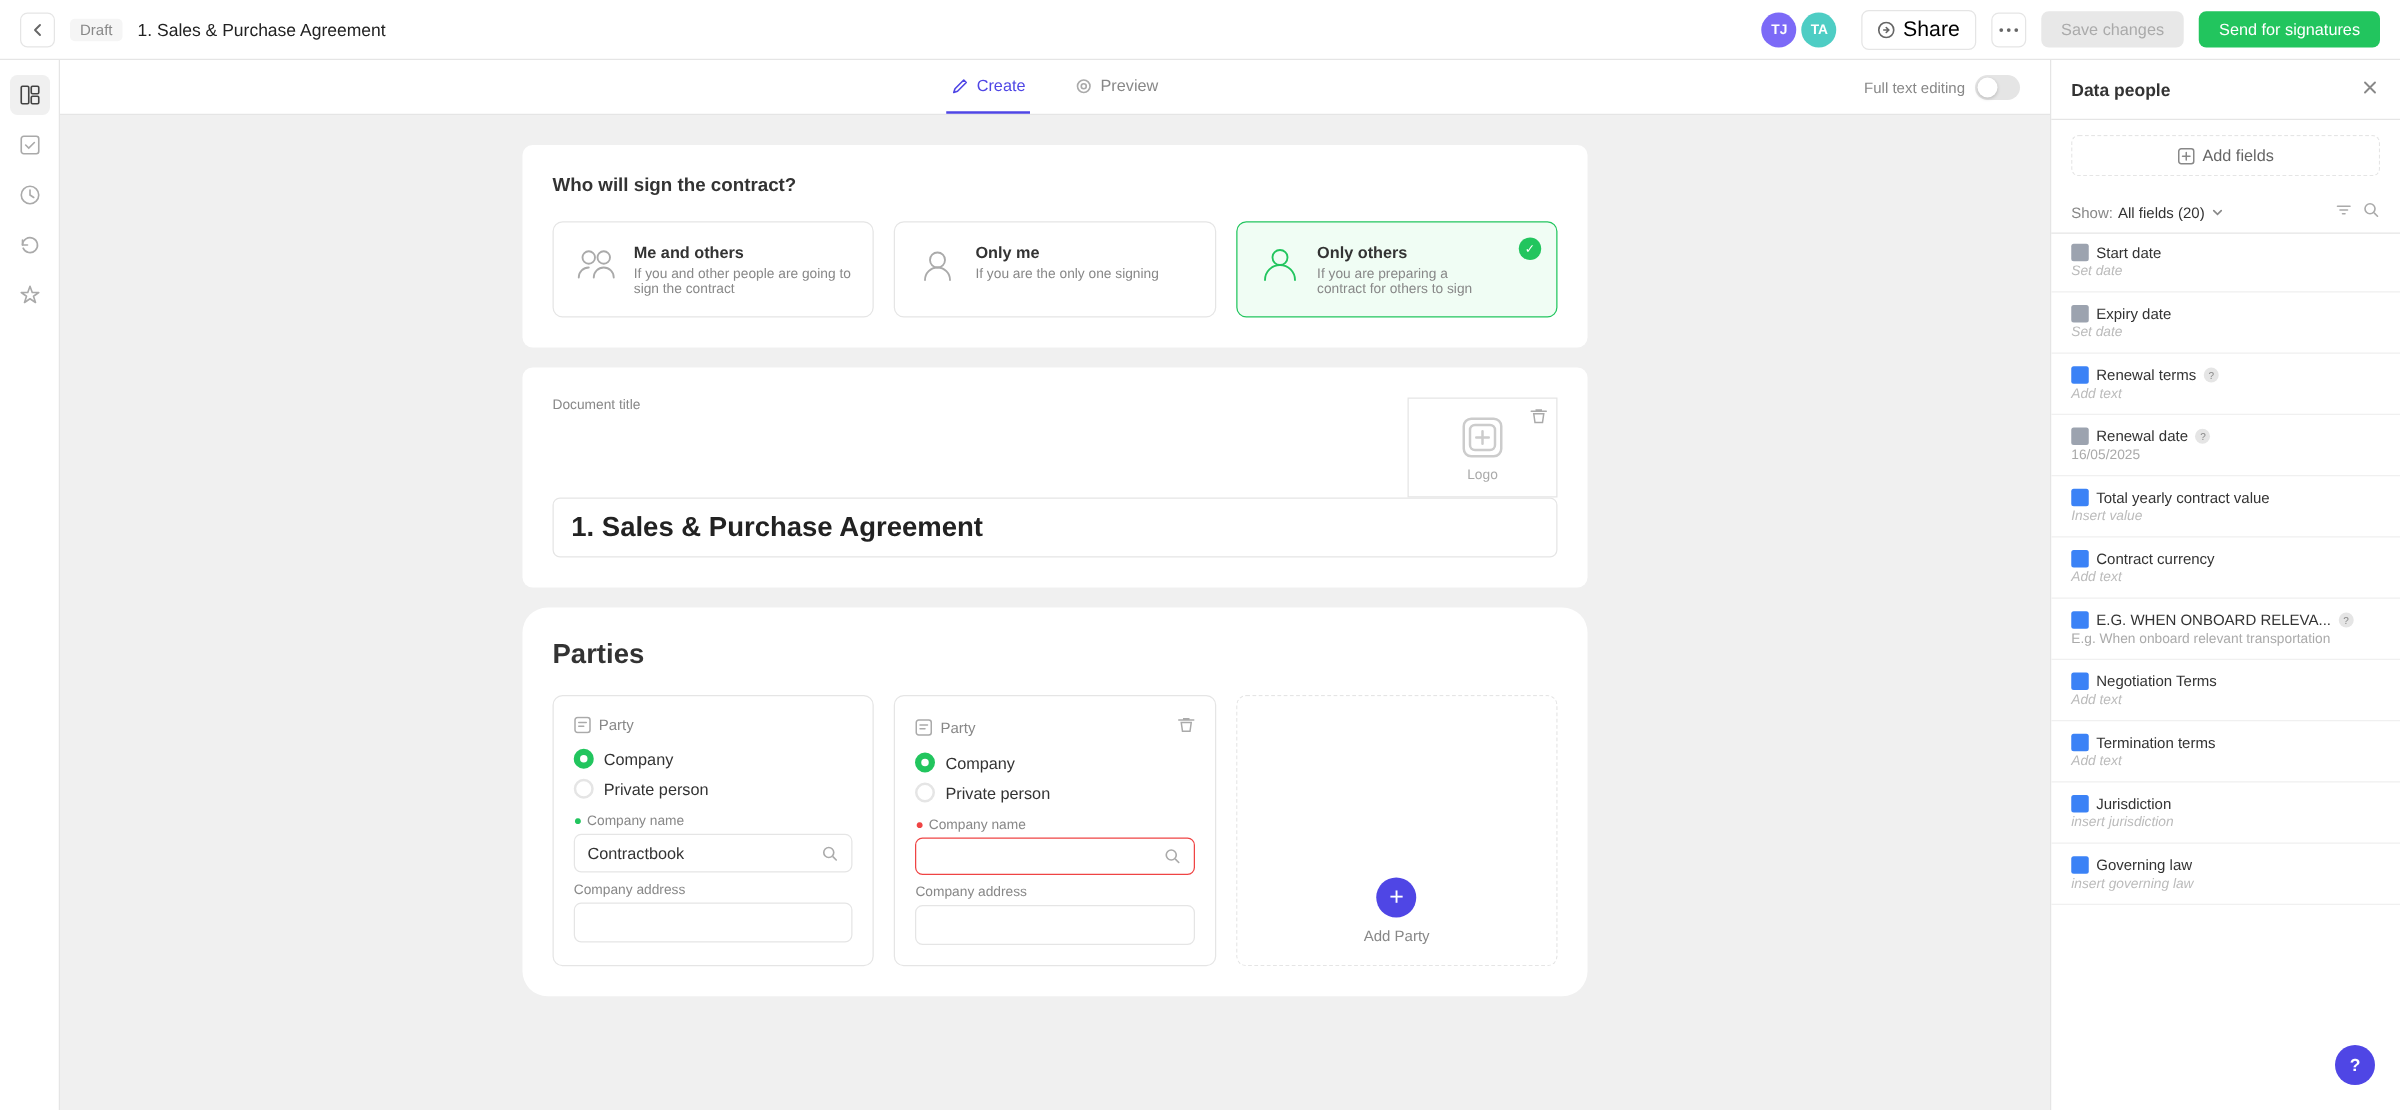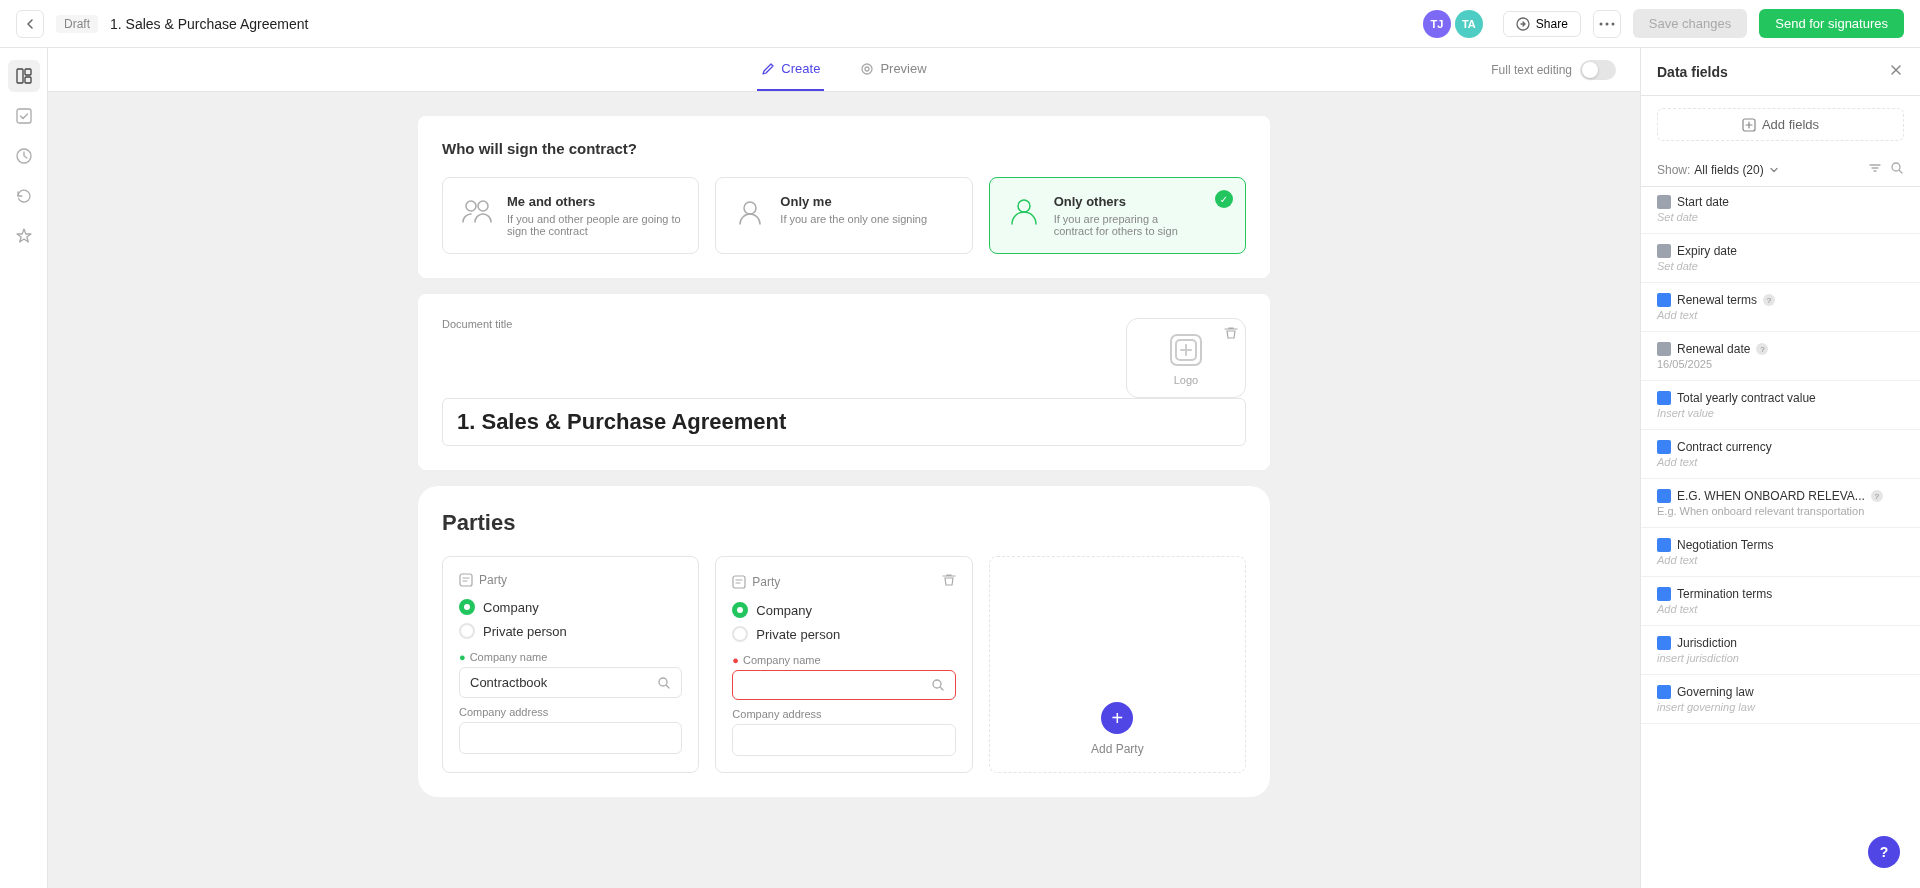--- a/index.html
+++ b/index.html
@@ -7,21 +7,21 @@
 
     
     .topbar { display: flex; align-items: center; background: #fff; border-bottom: 1px solid #e5e5e5; height: 48px; padding: 0 16px; gap: 12px; }
     .topbar-back { width: 28px; height: 28px; border-radius: 6px; border: 1px solid #e5e5e5; display: flex; align-items: center; justify-content: center; cursor: pointer; background: #fff; }
     .topbar-draft { font-size: 12px; color: #888; background: #f5f5f5; border-radius: 4px; padding: 2px 8px; }
     .topbar-title { font-size: 14px; font-weight: 500; color: #222; flex: 1; }
     .topbar-avatars { display: flex; gap: 4px; margin-right: 8px; }
     .avatar { width: 28px; height: 28px; border-radius: 50%; display: flex; align-items: center; justify-content: center; font-size: 11px; font-weight: 600; color: #fff; }
     .avatar-tj { background: #7c6af7; }
     .avatar-ta { background: #4ecdc4; }
-    .topbar-share { display: flex; align-items: center; gap: 6px; border: 1px solid #e5e5e5; border-radius: 6px; padding: 5px 12px; cursor: pointer; font-size: 12px; background: #fff; }
+    .topbar-share { display: flex; align-items: center; gap: 6px; border: 1px solid #e5e5e5; border-radius: 6px; padding: 5px 12px; cursor: pointer; font-size: 17px; background: #fff; }
     .topbar-more { width: 28px; height: 28px; border: 1px solid #e5e5e5; border-radius: 6px; display: flex; align-items: center; justify-content: center; cursor: pointer; background: #fff; }
     .btn-save { background: #e8e8e8; color: #aaa; border: none; border-radius: 6px; padding: 7px 16px; cursor: pointer; font-size: 13px; }
     .btn-send { background: #22c55e; color: #fff; border: none; border-radius: 6px; padding: 7px 16px; cursor: pointer; font-size: 13px; font-weight: 500; }
 
     
     .main-layout { display: flex; height: calc(100vh - 48px); }
 
     
     .left-sidebar { width: 48px; background: #fff; border-right: 1px solid #e5e5e5; display: flex; flex-direction: column; align-items: center; padding: 12px 0; gap: 8px; }
     .sidebar-icon { width: 32px; height: 32px; border-radius: 6px; display: flex; align-items: center; justify-content: center; cursor: pointer; color: #888; }
@@ -47,21 +47,21 @@
     .sign-options { display: flex; gap: 16px; }
     .sign-option { flex: 1; border: 1px solid #e5e5e5; border-radius: 8px; padding: 16px; cursor: pointer; display: flex; align-items: flex-start; gap: 12px; }
     .sign-option.selected { border-color: #22c55e; background: #f0fdf4; }
     .sign-option-icon { width: 36px; height: 36px; display: flex; align-items: center; justify-content: center; color: #888; flex-shrink: 0; }
     .sign-option-title { font-size: 13px; font-weight: 600; margin-bottom: 4px; }
     .sign-option-desc { font-size: 11px; color: #888; }
     .check-badge { width: 18px; height: 18px; background: #22c55e; border-radius: 50%; display: flex; align-items: center; justify-content: center; color: #fff; font-size: 10px; position: relative; top: -4px; right: -4px; flex-shrink: 0; }
 
     
     .doc-editor { background: #fff; border-radius: 8px; padding: 24px; margin-bottom: 16px; }
-    .logo-area { float: right; width: 120px; height: 80px; border: 1px solid #e5e5e5; border-radius: 12px; display: flex; align-items: center; justify-content: center; flex-direction: column; gap: 4px; margin-left: 16px; position: relative; }
+    .logo-area { float: right; width: 120px; height: 80px; border: 1px solid #e5e5e5; border-radius: 0; display: flex; align-items: center; justify-content: center; flex-direction: column; gap: 4px; margin-left: 16px; position: relative; }
     .logo-label { font-size: 11px; color: #aaa; }
     .logo-delete { position: absolute; top: 4px; right: 4px; width: 20px; height: 20px; display: flex; align-items: center; justify-content: center; cursor: pointer; color: #aaa; }
     .logo-icon-container { display: flex; align-items: center; justify-content: center; }
     .doc-title-label { font-size: 11px; color: #888; margin-bottom: 6px; }
     .doc-title-input { width: 100%; border: 1px solid #e5e5e5; border-radius: 6px; padding: 10px 14px; font-size: 22px; font-weight: 600; color: #222; outline: none; }
 
     
     .parties-section { background: #fff; border-radius: 20px; padding: 24px; }
     .section-heading { font-size: 22px; font-weight: 700; margin-bottom: 20px; }
     .parties-grid { display: grid; grid-template-columns: 1fr 1fr 1fr; gap: 16px; }
@@ -351,21 +351,21 @@
             <div class="add-party-btn">+</div>
             <div class="add-party-label">Add Party</div>
           </div>
         </div>
       </div>
     </div>
   </div>
 
   <div class="right-panel">
     <div class="panel-header">
-      <span class="panel-title">Data fields</span>
+      <span class="panel-title">Data people</span>
       <span class="panel-close">
         <svg width="16" height="16" viewBox="0 0 16 16" fill="none">
             <path d="M4 4l8 8M12 4l-8 8" stroke="#888" stroke-width="1.5" stroke-linecap="round"></path>
           </svg>
       </span>
     </div>
     <div class="panel-add-btn">
       <svg width="14" height="14" viewBox="0 0 14 14" fill="none">
           <rect x="1" y="1" width="12" height="12" rx="2" stroke="#888" stroke-width="1.2"></rect>
           <path d="M7 4v6M4 7h6" stroke="#888" stroke-width="1.2" stroke-linecap="round"></path>

